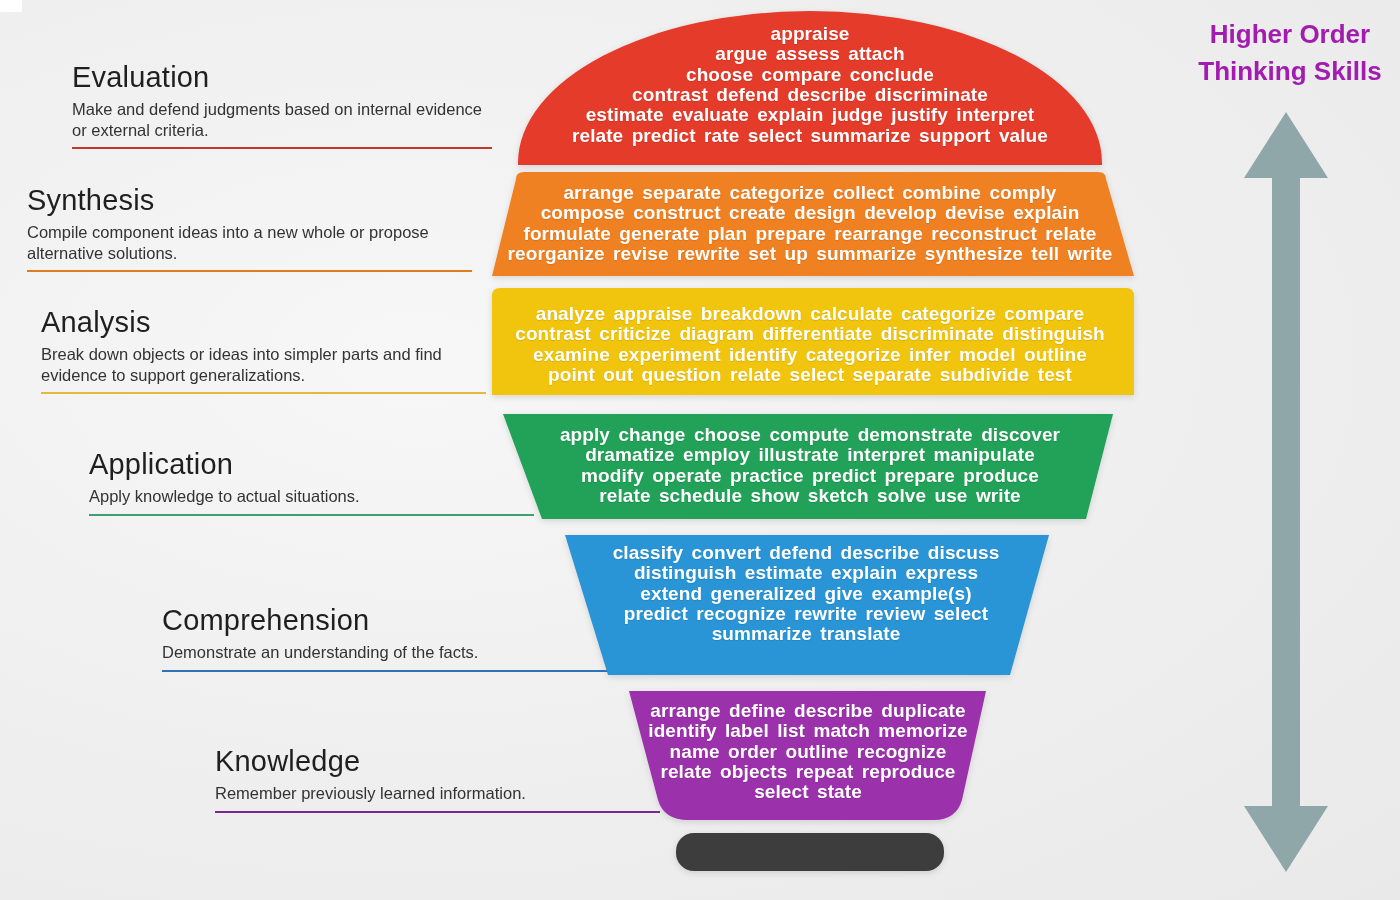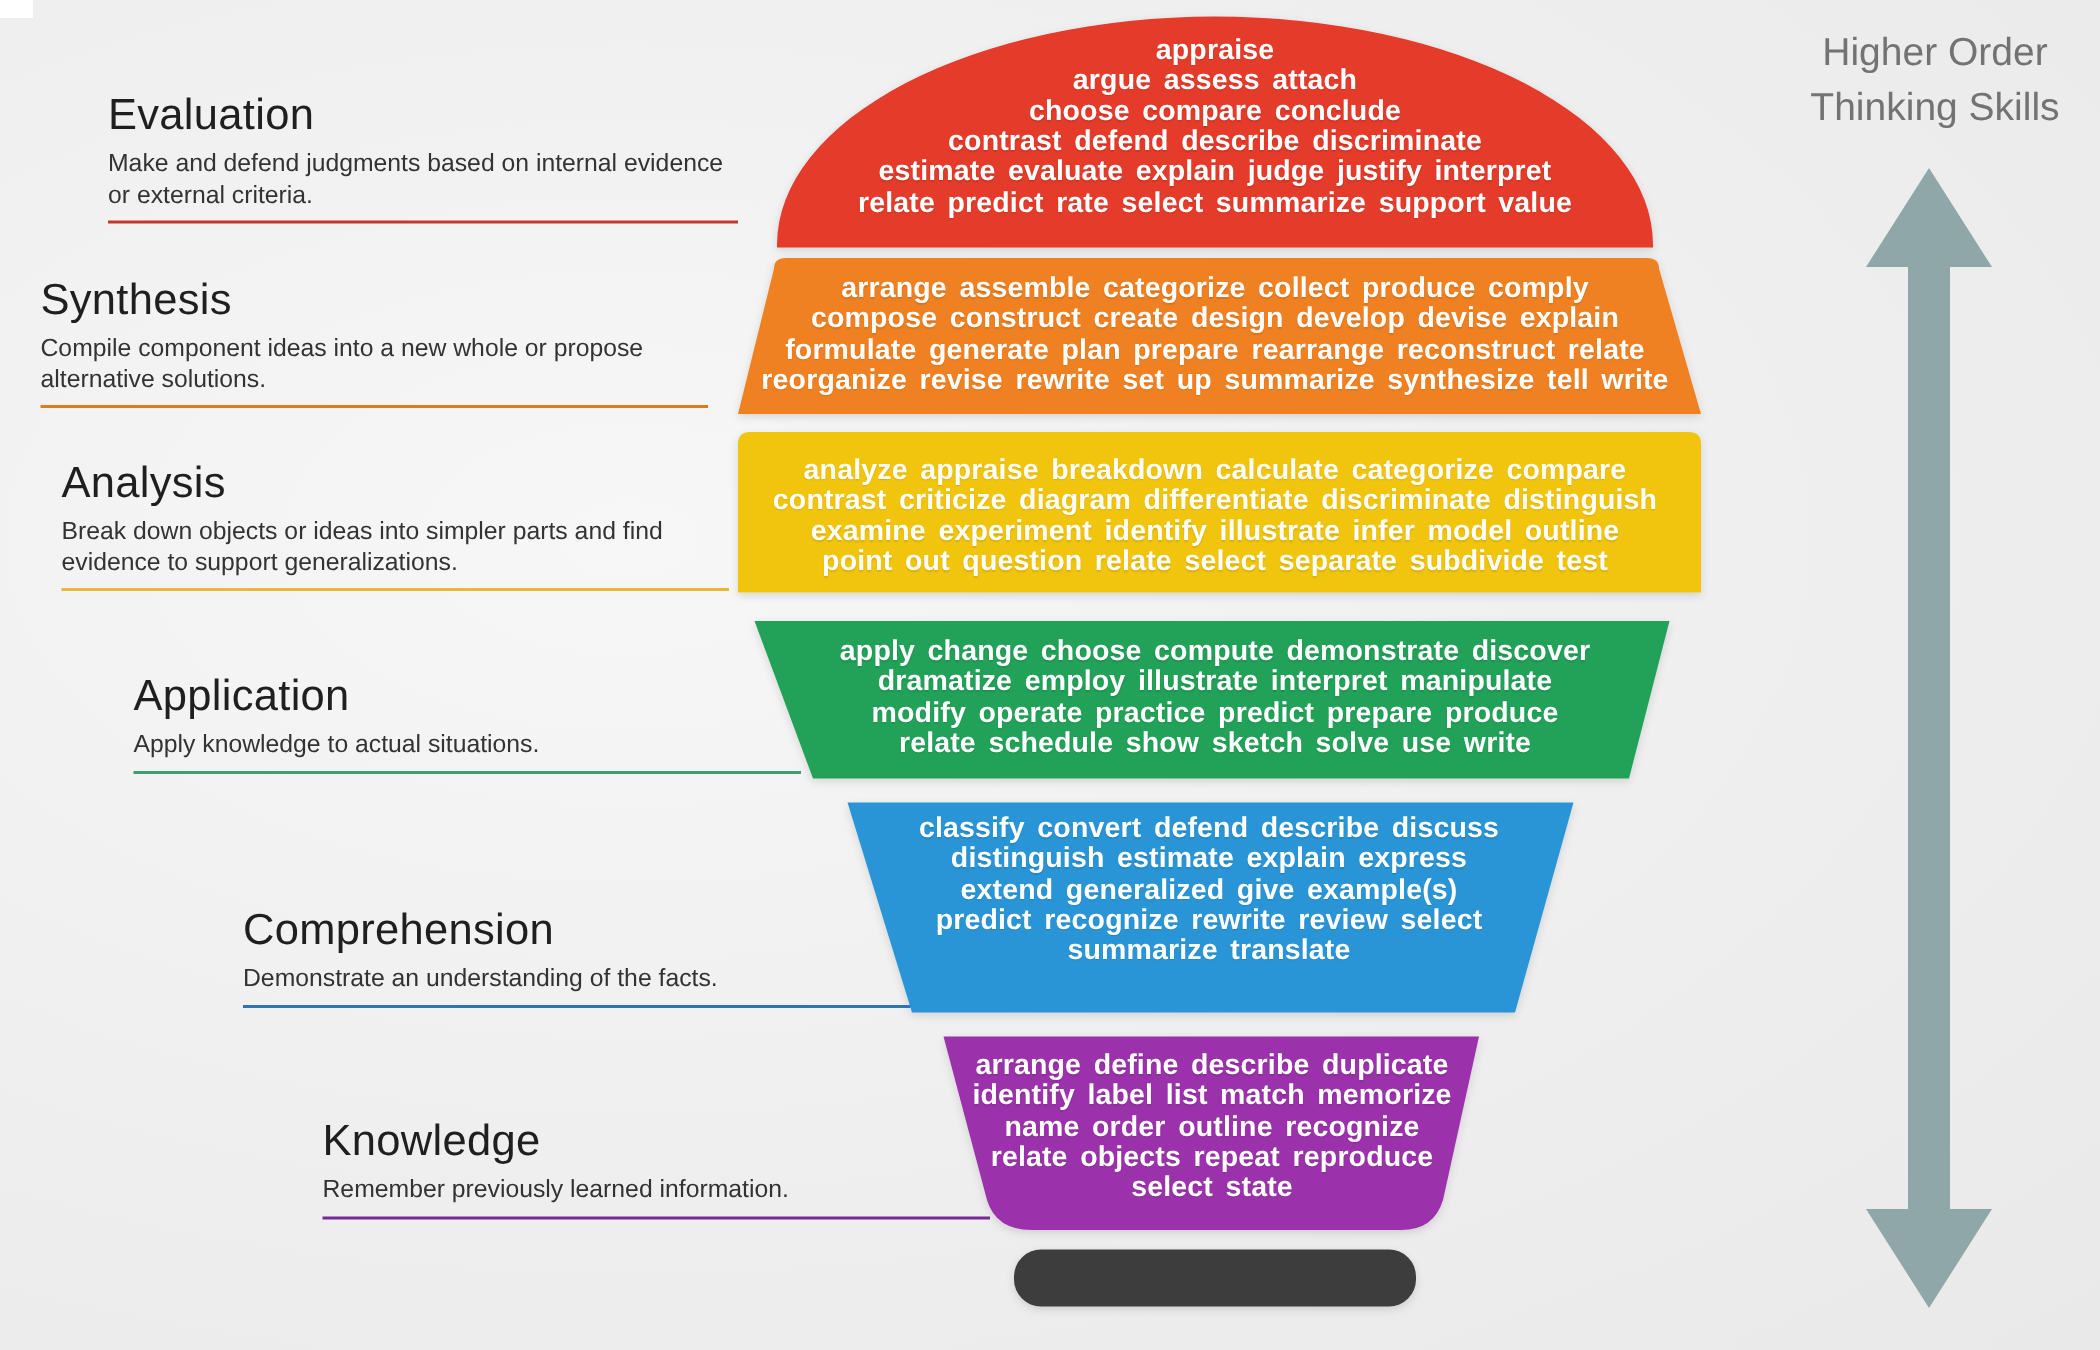--- a/index.html
+++ b/index.html
@@ -77,22 +77,22 @@
     word-spacing:3px;
   }
 
   
   #hots-caption {
     position:absolute;
     left:1192px; top:16px;
     width:196px;
     text-align:center;
     font-size:26px;
-    font-weight:400;
-    color:#737373;
+    font-weight:700;
+    color:#a21caf;
     line-height:1.42;
   }
   #hots-arrow {
     position:absolute;
     left:1240px; top:112px;
     width:92px; height:760px;
   }
 </style>
 </head>
 <body>
@@ -125,30 +125,30 @@
 <div class="slice-text" id="text-evaluation" style="left:560px; top:24px; width:500px;">
     <div>appraise</div>
     <div>argue assess attach</div>
     <div>choose compare conclude</div>
     <div>contrast defend describe discriminate</div>
     <div>estimate evaluate explain judge justify interpret</div>
     <div>relate predict rate select summarize support value</div>
   </div>
 
 <div class="slice-text" id="text-synthesis" style="left:500px; top:183px; width:620px;">
-    <div>arrange assemble categorize collect produce comply</div>
+    <div>arrange separate categorize collect combine comply</div>
     <div>compose construct create design develop devise explain</div>
     <div>formulate generate plan prepare rearrange reconstruct relate</div>
     <div>reorganize revise rewrite set up summarize synthesize tell write</div>
   </div>
 
 <div class="slice-text" id="text-analysis" style="left:500px; top:304px; width:620px;">
     <div>analyze appraise breakdown calculate categorize compare</div>
     <div>contrast criticize diagram differentiate discriminate distinguish</div>
-    <div>examine experiment identify illustrate infer model outline</div>
+    <div>examine experiment identify categorize infer model outline</div>
     <div>point out question relate select separate subdivide test</div>
   </div>
 
 <div class="slice-text" id="text-application" style="left:540px; top:425px; width:540px;">
     <div>apply change choose compute demonstrate discover</div>
     <div>dramatize employ illustrate interpret manipulate</div>
     <div>modify operate practice predict prepare produce</div>
     <div>relate schedule show sketch solve use write</div>
   </div>
 

